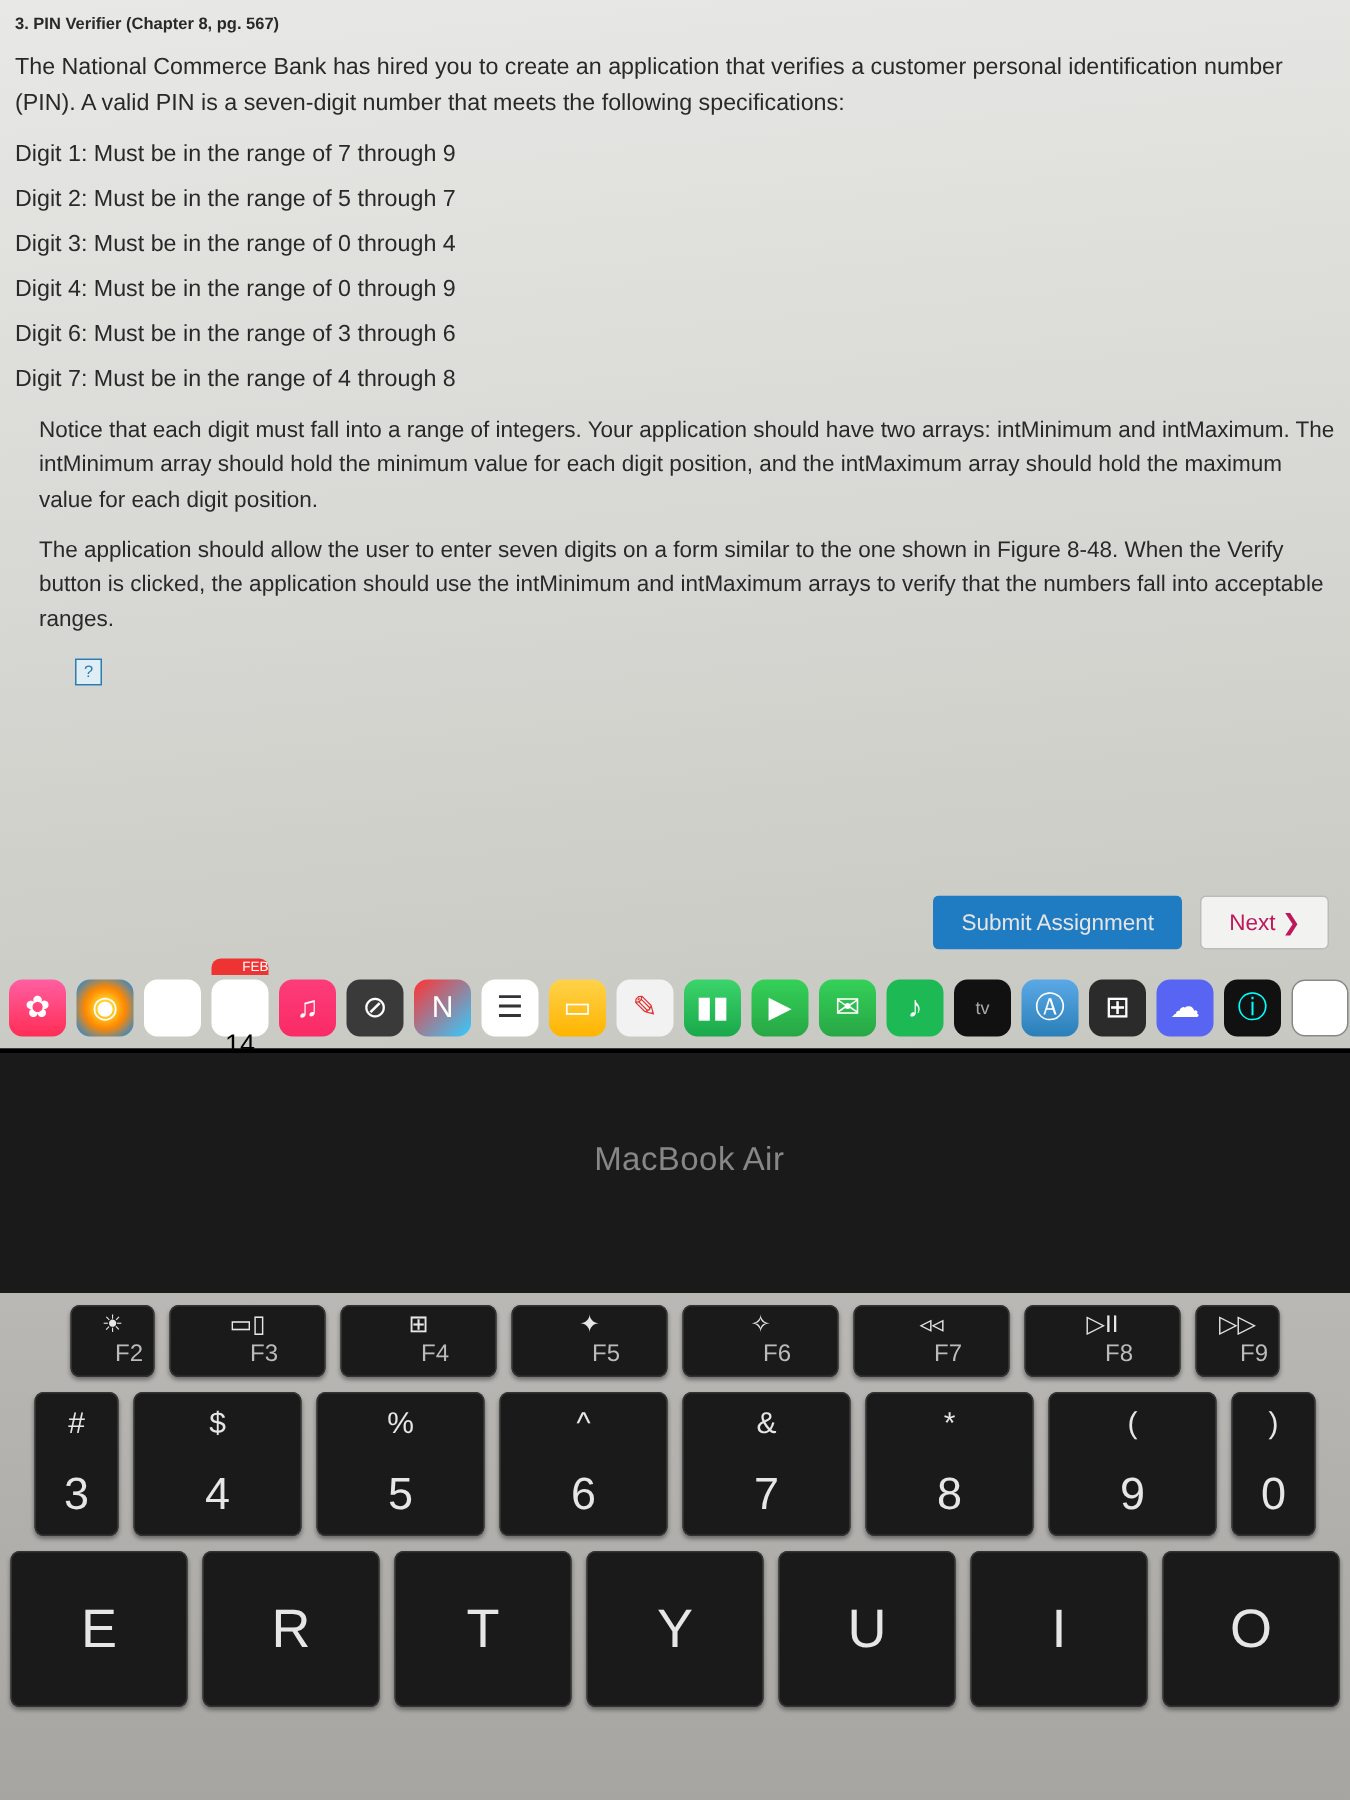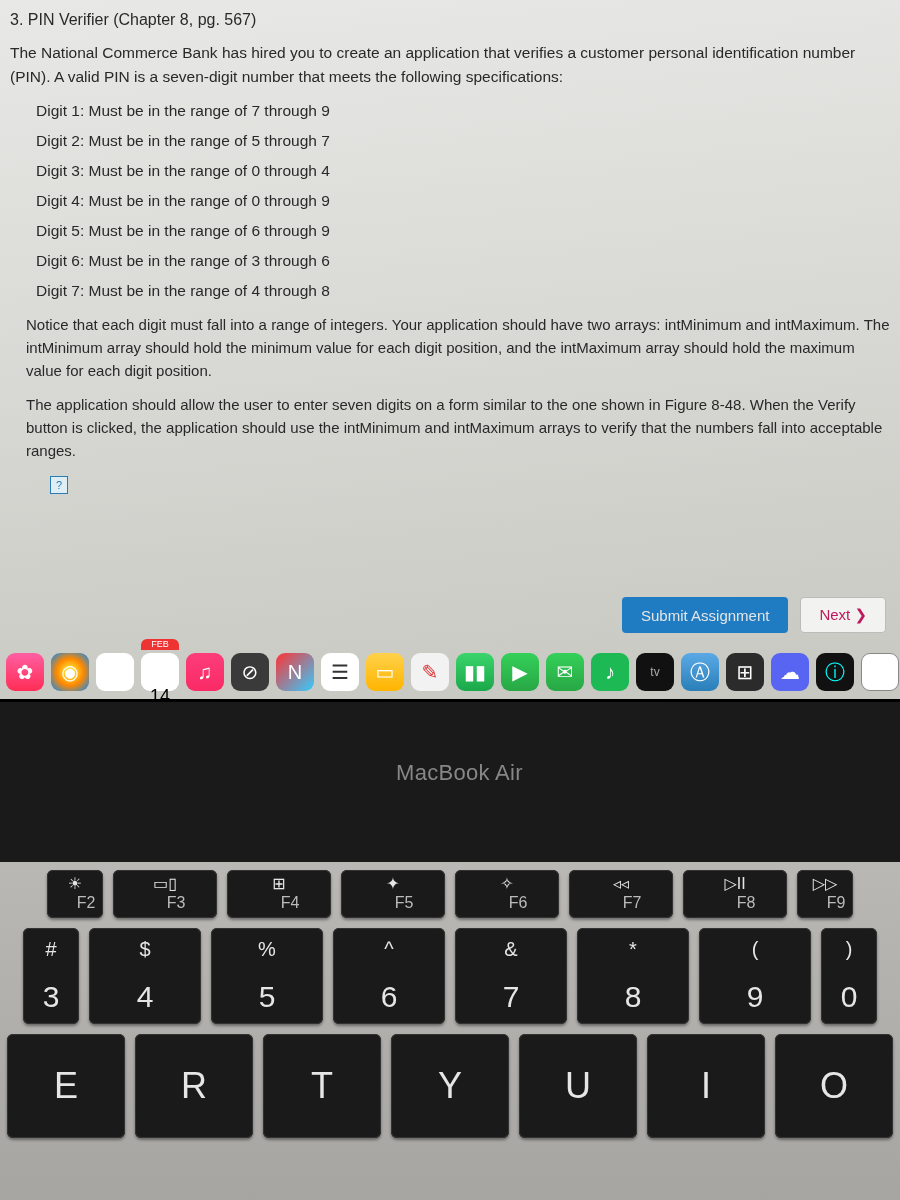--- a/index.html
+++ b/index.html
@@ -18,23 +18,23 @@
     padding: 8px 10px 0 10px;
     position: relative;
     font-size: 15.5px;
     line-height: 1.55;
     color: #2a2a2a;
     border-bottom: 3px solid #000;
   }
   .screen .content {
     filter: brightness(0.98);
   }
-  .heading { font-weight: 400; margin-bottom: 8px; font-size: 16px; }
+  .heading { font-weight: 700; margin-bottom: 8px; font-size: 11px; }
   .intro { margin-bottom: 10px; }
-  .spec-list { margin-left: 26px; margin-bottom: 10px; }
+  .spec-list { margin-bottom: 10px; }
   .spec-item { margin-bottom: 6px; }
   .para { margin: 6px 0 10px 16px; font-size: 15px; }
   .small-box {
     width: 18px; height: 18px; border:1px solid #2a7fb8;
     background:#e4f2fa; display:inline-block; margin-left: 40px;
     font-size:11px; color:#2a7fb8; text-align:center; line-height:16px;
   }
   .action-row {
     position: absolute;
     right: 14px;
@@ -70,21 +70,21 @@
   }
   .dock-icon {
     width: 38px; height: 38px;
     border-radius: 9px;
     display:flex; align-items:center; justify-content:center;
     font-size: 20px;
     color: #fff;
     flex: 0 0 auto;
   }
   .cal { background:#fff; color:#000; flex-direction:column; font-size:9px; line-height:1; }
-  .cal .m { background:#e33; color:#fff; width:100%; text-align:center; border-radius:6px 6px 0 0; padding:1px 0;}
+  .cal .m { background:#e33; color:#fff; width:100%; text-align:right; border-radius:6px 6px 0 0; padding:1px 0;}
   .cal .d { font-size:18px; font-weight:500; padding-top:1px;margin-top:36px;}
   .logo-text {
     position:absolute;
     top: 760px;
     width:100%;
     text-align:center;
     color:#878787;
     font-size: 22px;
     letter-spacing: 0.3px;
     font-weight: 400;
@@ -122,21 +122,20 @@
 
 <div class="screen">
   <div class="content">
     <p class="heading">3. PIN Verifier (Chapter 8, pg. 567)</p>
     <p class="intro">The National Commerce Bank has hired you to create an application that verifies a customer personal identification number (PIN). A valid PIN is a seven-digit number that meets the following specifications:</p>
     <div class="spec-list">
       <p class="spec-item">Digit 1: Must be in the range of 7 through 9</p>
       <p class="spec-item">Digit 2: Must be in the range of 5 through 7</p>
       <p class="spec-item">Digit 3: Must be in the range of 0 through 4</p>
       <p class="spec-item">Digit 4: Must be in the range of 0 through 9</p>
-      <p class="spec-item">Digit 5: Must be in the range of 6 through 9</p>
       <p class="spec-item">Digit 6: Must be in the range of 3 through 6</p>
       <p class="spec-item">Digit 7: Must be in the range of 4 through 8</p>
     </div>
     <p class="para">Notice that each digit must fall into a range of integers. Your application should have two arrays: intMinimum and intMaximum. The intMinimum array should hold the minimum value for each digit position, and the intMaximum array should hold the maximum value for each digit position.</p>
     <p class="para">The application should allow the user to enter seven digits on a form similar to the one shown in Figure 8-48. When the Verify button is clicked, the application should use the intMinimum and intMaximum arrays to verify that the numbers fall into acceptable ranges.</p>
     <span class="small-box">?</span>
   </div>
 
   <div class="action-row">
     <button class="btn btn-primary">Submit Assignment</button>

